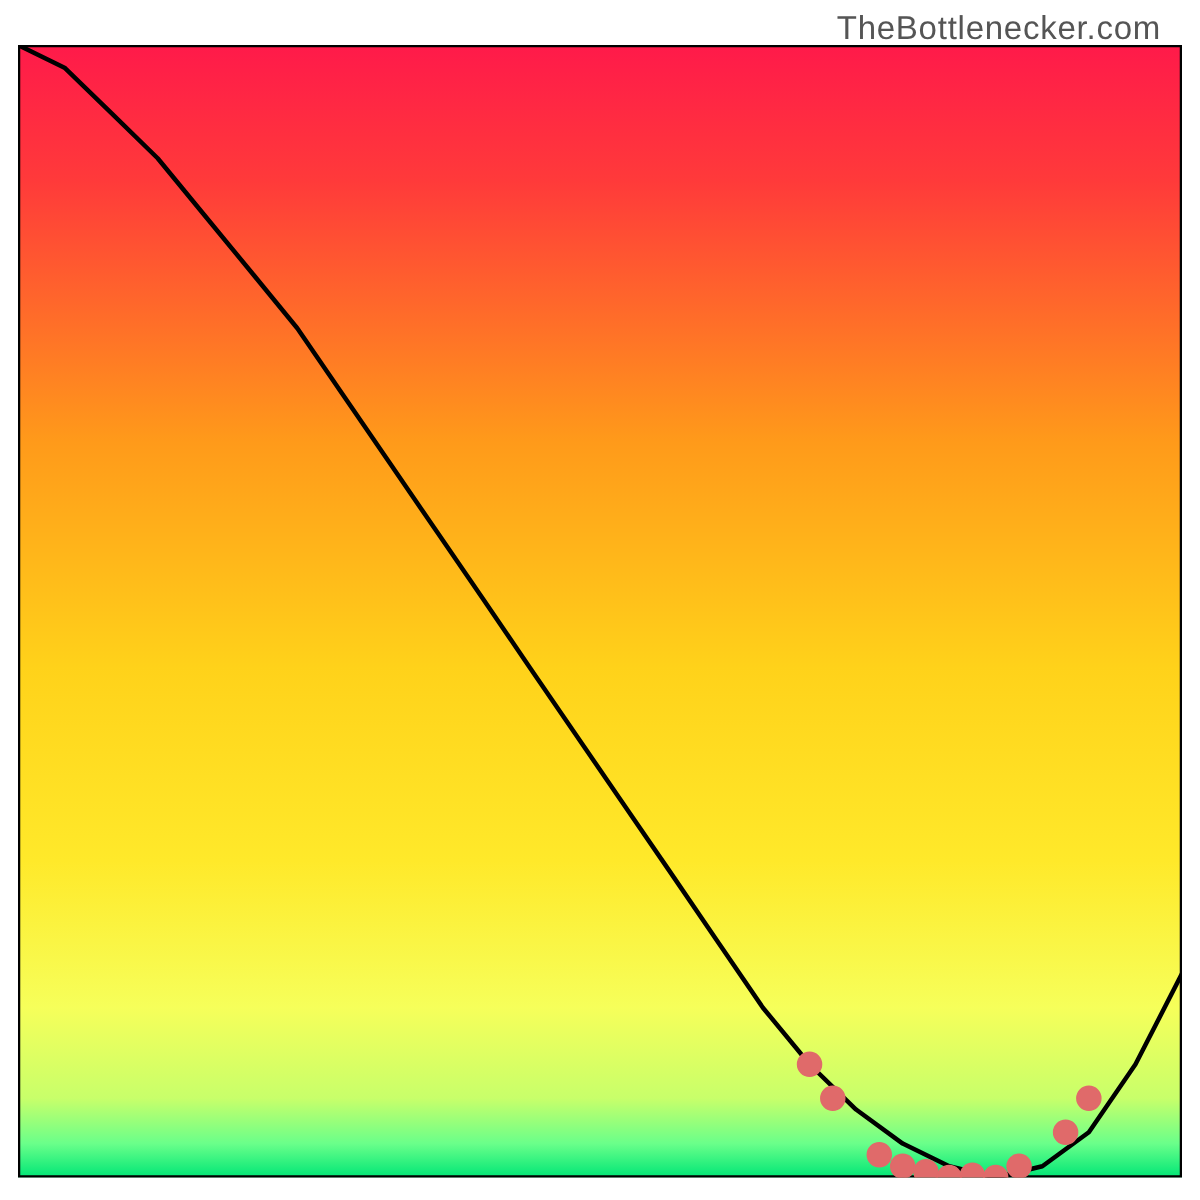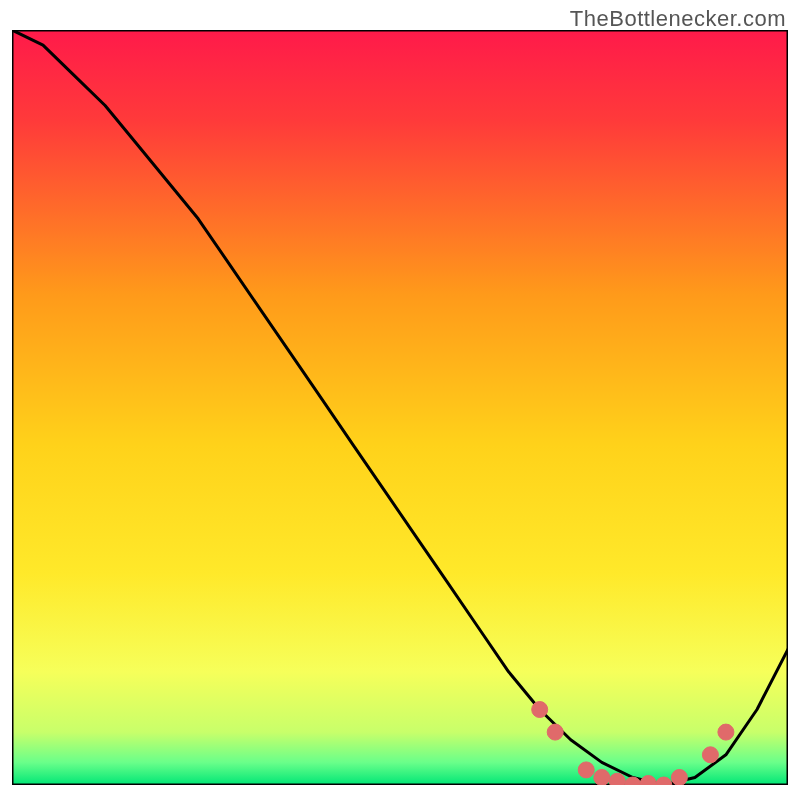--- a/index.html
+++ b/index.html
@@ -12,21 +12,21 @@
     background: #fff;
   }
   .stage {
     position: relative;
     width: 800px;
     height: 800px;
   }
   .watermark {
     position: absolute;
     top: 6px;
-    right: 14px;
+    right: 26px;
     color: #555;
     font-size: 22px;
     letter-spacing: 0.5px;
   }
   .plot-box {
     position: absolute;
     left: 12px;
     top: 30px;
     width: 776px;
     height: 755px;

